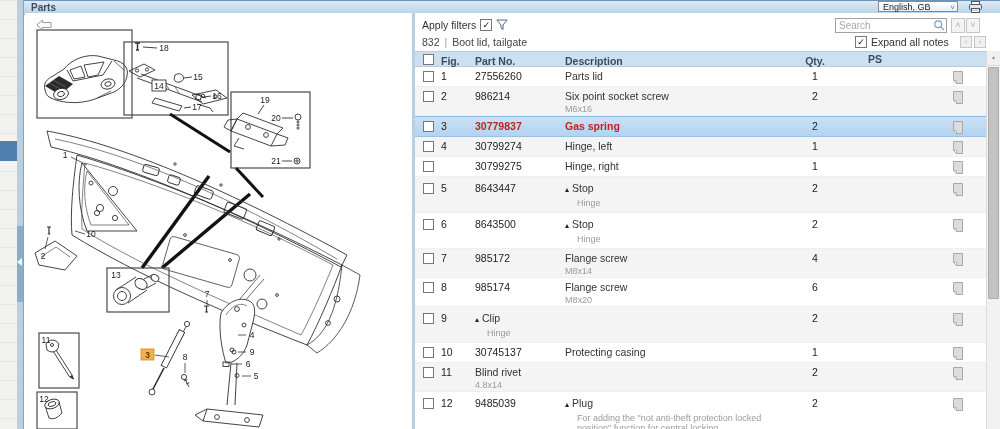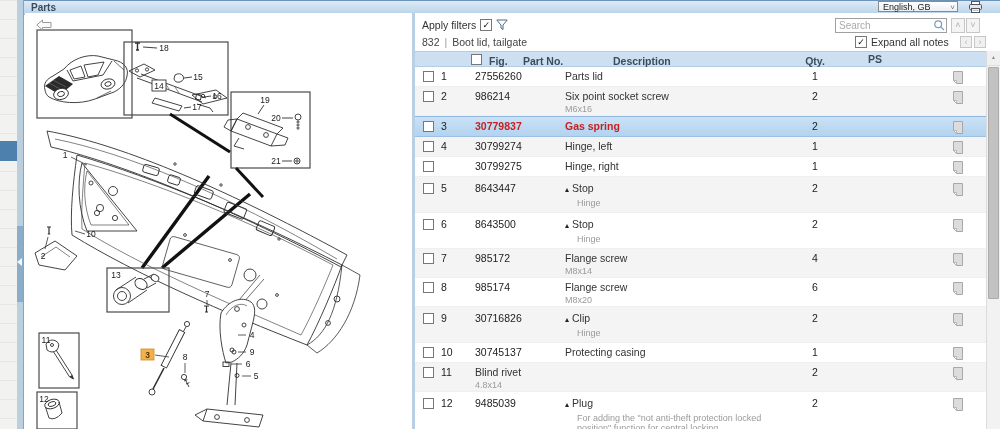--- a/index.html
+++ b/index.html
@@ -57,21 +57,21 @@
       color:#b0b0b0;font-size:9px;text-align:center;line-height:13px;box-sizing:border-box;}
   .section{position:absolute;left:7px;top:2px;color:#444;font-size:10.5px;}
   .section .sep{color:#999;margin:0 5px;}
   .expand{position:absolute;left:440px;top:2px;display:flex;align-items:center;gap:4px;}
   .sm-btn{position:absolute;top:2px;width:12px;height:12px;background:#f0f0f0;border:1px solid #c6c6c6;
       color:#b8b8b8;font-size:9px;text-align:center;line-height:10px;box-sizing:border-box;}
 
   
   .tablewrap{position:absolute;left:0;top:38px;right:14px;bottom:0;overflow:hidden;}
   .thead{display:flex;background:#cde0f2;border-top:1px solid #b3cde4;border-bottom:1px solid #b3cde4;
-      height:16px;line-height:15px;font-weight:bold;font-size:10.5px;color:#3c4c5c;box-sizing:border-box;padding-left:48px;}
+      height:16px;line-height:15px;font-weight:bold;font-size:10.5px;color:#3c4c5c;box-sizing:border-box;}
   .c{box-sizing:border-box;}
   .c.chk{width:26px;display:flex;justify-content:center;align-items:flex-start;padding-top:3px;}
   .thead .c.chk{padding-top:2px;}
   .c.fig{width:34px;padding-top:2px;}
   .c.part{width:90px;padding-top:2px;}
   .c.desc{flex:1;padding-top:2px;padding-right:6px;min-width:0;}
   .c.qty{width:50px;text-align:center;padding-top:2px;}
   .c.ps{width:146px;position:relative;}
   .thead .c.ps{padding-left:28px;}
   .trow{display:flex;border-bottom:1px solid #efefef;font-size:10.5px;background:#fff;padding:1px 0;min-height:17px;}
@@ -554,21 +554,20 @@
     <path d="M1.5,0.5 h9 v12 h-6 l-3,-3 z" fill="#dcdcdc" stroke="#a8a8a8" stroke-width="1"></path>
     <path d="M1.5,9.5 h3 v3 z" fill="#ffffff" stroke="#a8a8a8" stroke-width="0.8"></path>
   </svg></span>
               </div>
             </div>
             <div class="trow alt noteRow">
               <div class="c chk">
                 <span class="cbx" style="width:9px;height:9px;"></span>
               </div>
               <div class="c fig">9</div>
-              <div class="c part">30716826</div>
               <div class="c desc">
                 <div class="main"><span class="tri">▴</span><span>Clip</span></div>
                 <div class="sub ind">Hinge</div>
               </div>
               <div class="c qty">2</div>
               <div class="c ps">
                 <span class="ps-icon">
   <svg width="12" height="13" viewBox="0 0 12 13">
     <path d="M1.5,0.5 h9 v12 h-6 l-3,-3 z" fill="#dcdcdc" stroke="#a8a8a8" stroke-width="1"></path>
     <path d="M1.5,9.5 h3 v3 z" fill="#ffffff" stroke="#a8a8a8" stroke-width="0.8"></path>

